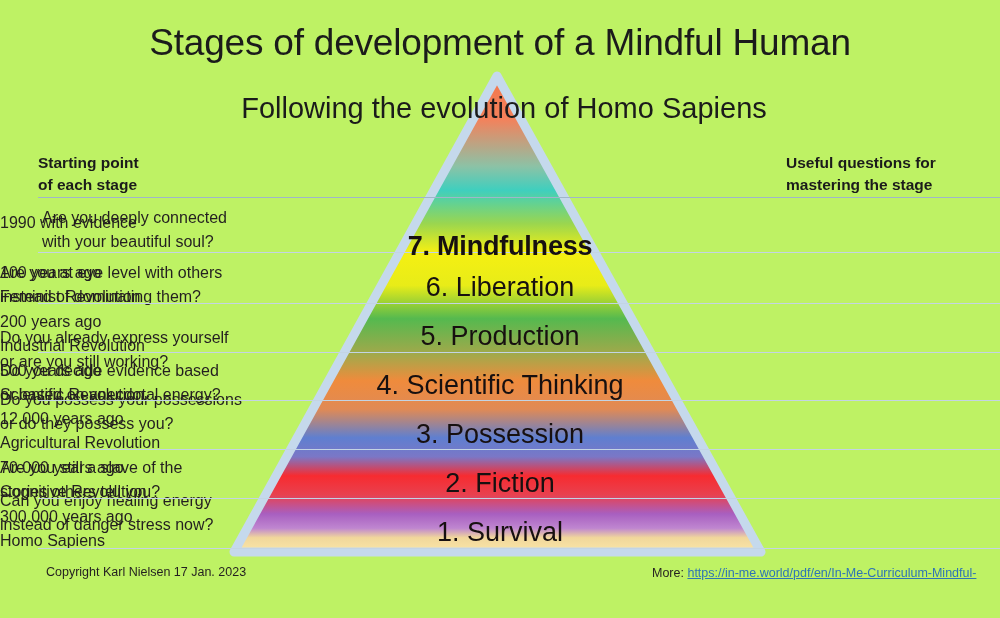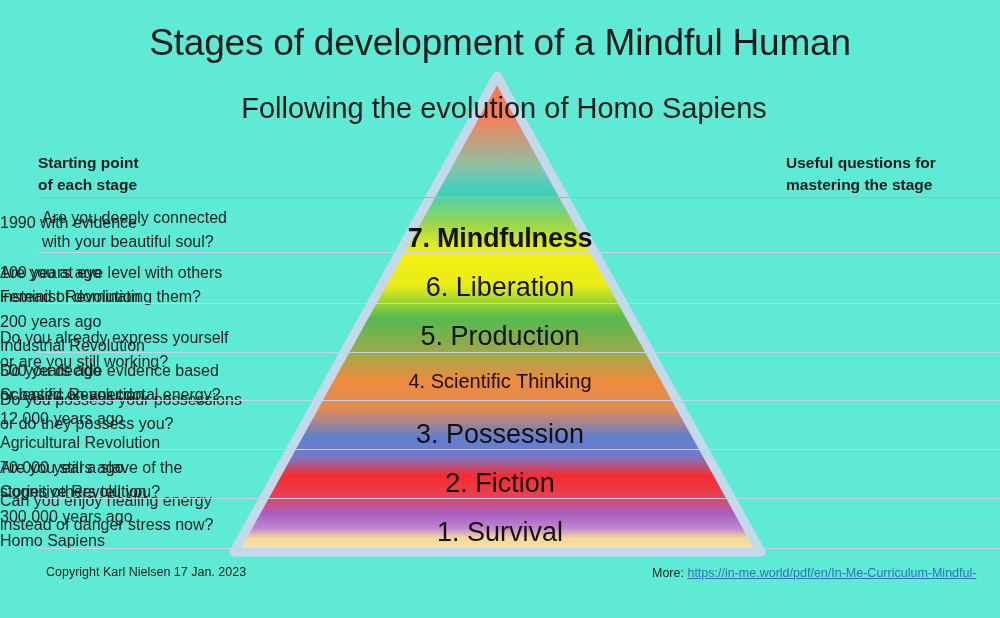--- a/index.html
+++ b/index.html
@@ -6,21 +6,21 @@
   html, body {
     width: 1000px; height: 618px;
     background: #ffffff;
     font-family: "Liberation Sans", sans-serif;
     color: #231f20;
     overflow: hidden;
   }
   #slide {
     position: relative;
     width: 1000px; height: 618px;
-    background: #5eead4;
+    background: #bef264;
   }
 
   
   #title {
     position: absolute; left: 0; top: 21px; width: 1000px;
     text-align: center;
     font-size: 37px; font-weight: 400; line-height: 44px;
     letter-spacing: -0.2px;
     color: #1b1b1b;
     z-index: 6;
@@ -67,21 +67,21 @@
     position: absolute; left: 0; width: 1000px;
     text-align: center;
     color: #171010;
     z-index: 5;
     white-space: nowrap;
   }
   .stage.s7 { font-size: 27px; font-weight: bold; letter-spacing: -0.2px; }
   .stage.s6, .stage.s5, .stage.s4, .stage.s3, .stage.s2, .stage.s1 {
     font-size: 27px; font-weight: 400;
   }
-  .stage.s4 { font-size: 20px; }
+  .stage.s4 { font-size: 27px; }
 
   
   #footer-left {
     position: absolute; left: 46px; top: 564px;
     font-size: 12.5px; line-height: 17px; color: #231f20;
     z-index: 6; white-space: nowrap;
   }
   #footer-right {
     position: absolute; left: 652px; top: 565px;
     font-size: 12.5px; line-height: 17px; color: #231f20;
@@ -197,21 +197,21 @@
   </div>
   <div class="row" style="top:456px;">
     <div>Are you still a slave of the</div>
     <div>stories others tell you?</div>
   </div>
   <div class="row" style="top:489px;">
     <div>Can you enjoy healing energy</div>
     <div>instead of danger stress now?</div>
   </div>
 
-  <div class="stage s7" style="top:223px;">7. Mindfulness</div>
+  <div class="stage s7" style="top:231px;">7. Mindfulness</div>
   <div class="stage s6" style="top:272px;">6. Liberation</div>
   <div class="stage s5" style="top:321px;">5. Production</div>
   <div class="stage s4" style="top:370px;">4. Scientific Thinking</div>
   <div class="stage s3" style="top:419px;">3. Possession</div>
   <div class="stage s2" style="top:468px;">2. Fiction</div>
   <div class="stage s1" style="top:517px;">1. Survival</div>
 
   <div id="footer-left">Copyright Karl Nielsen 17 Jan. 2023</div>
   <div id="footer-right">
     <span>More:</span>

